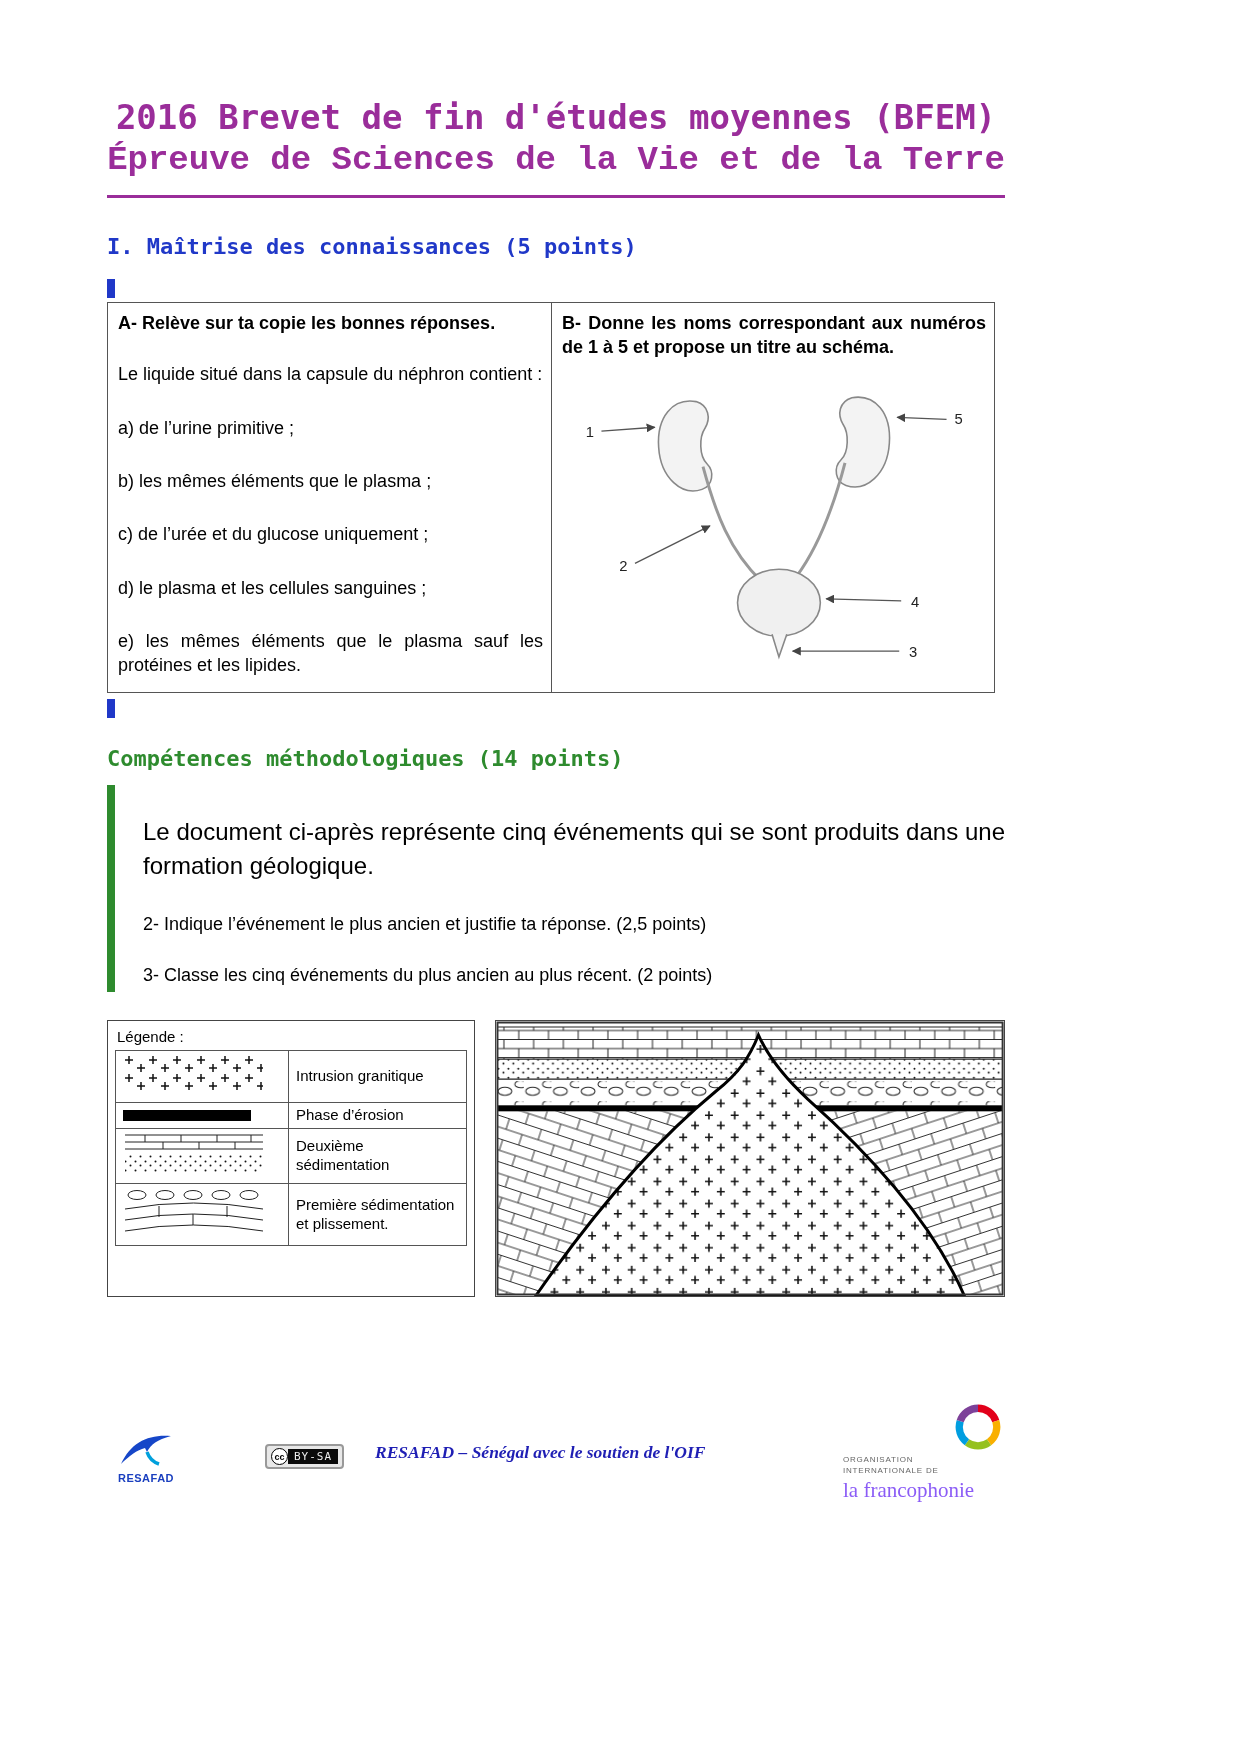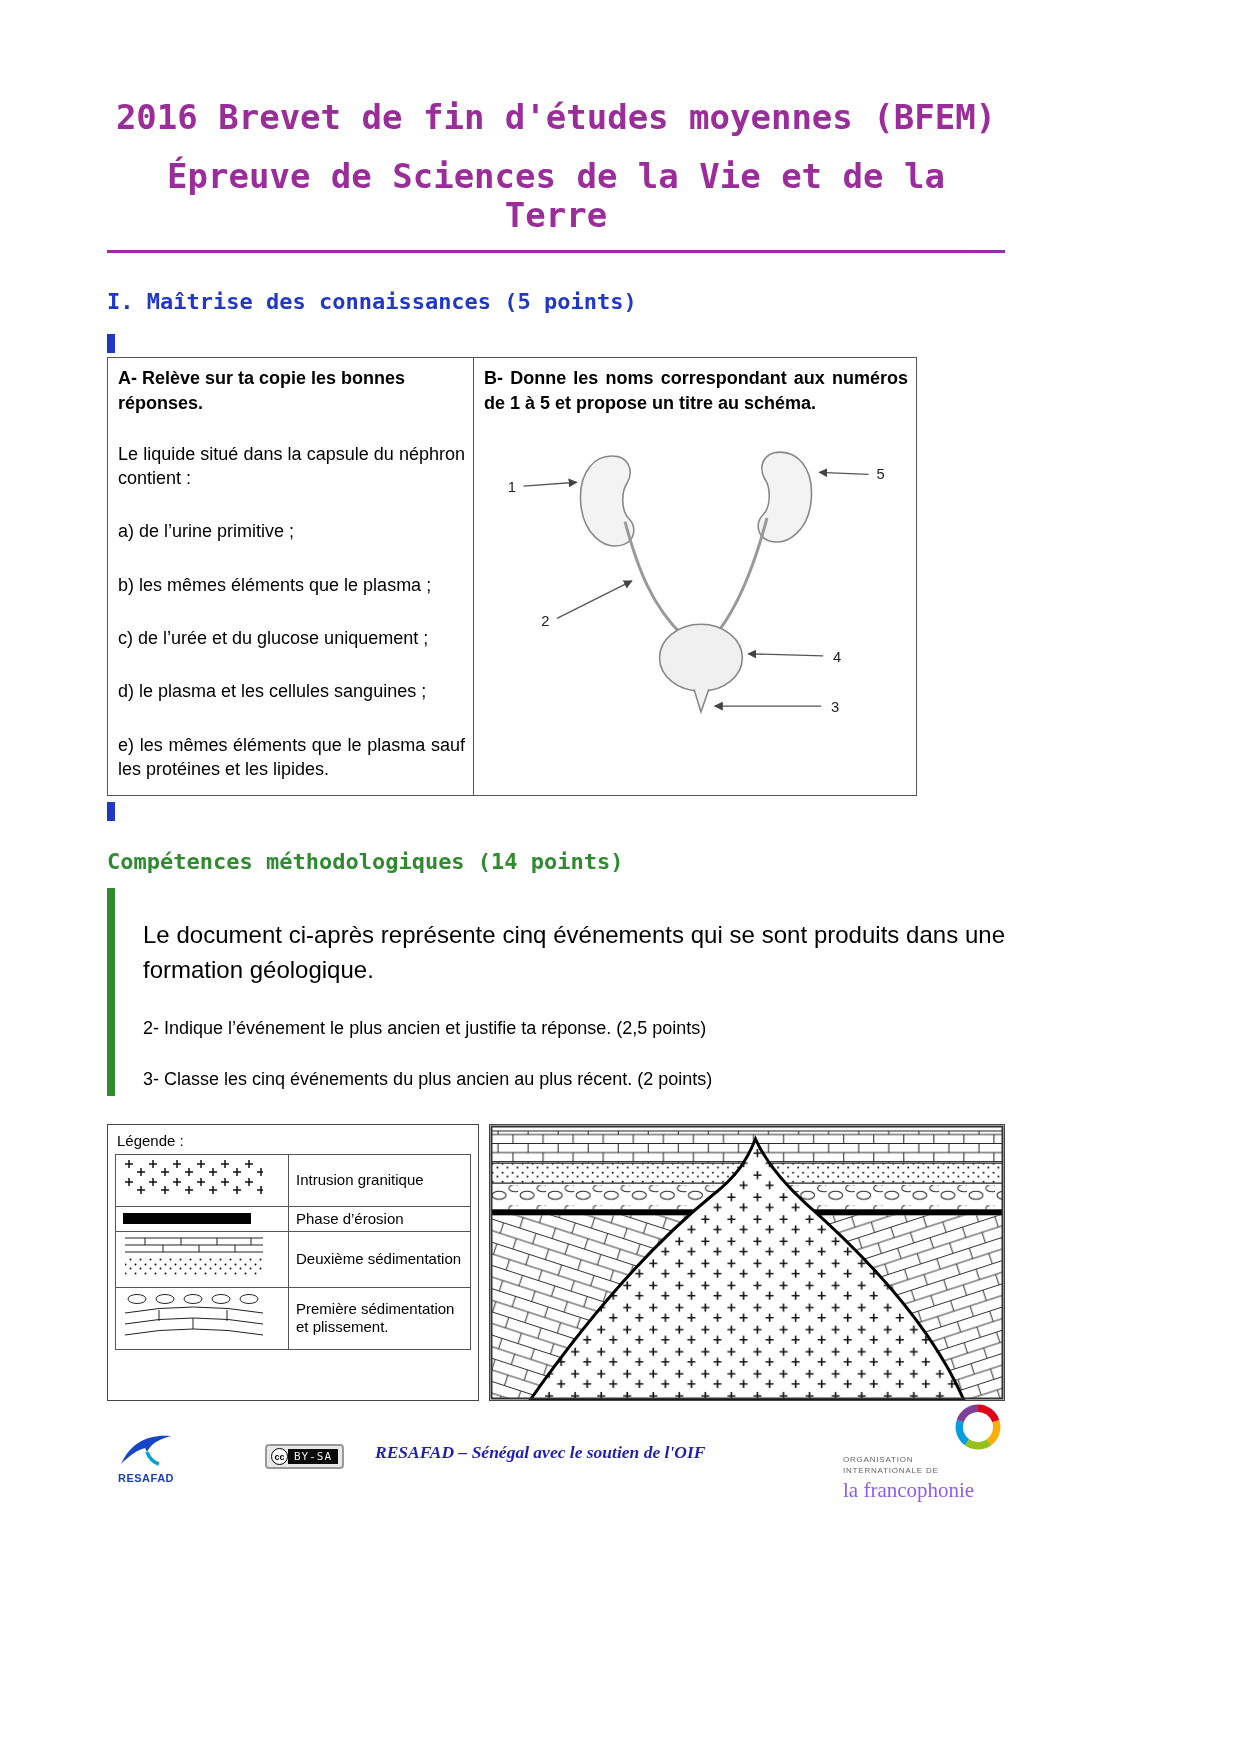--- a/index.html
+++ b/index.html
@@ -2,48 +2,48 @@
 <html style="--title: #9a2d9a; --blue: #2038c8; --green: #2e8b2e; --red: #c00000;"><head>
 <meta charset="utf-8">
 <style>
   html,body{margin:0;padding:0;background:#fff;}
   .page{position:relative;width:1240px;height:1755px;background:#fff;
         font-family:"Liberation Sans",sans-serif;color:#000;overflow:hidden;}
   .content{position:absolute;left:107px;top:98px;width:898px;}
 
   .doc-title{font-family:"DejaVu Sans Mono",monospace;font-weight:bold;font-size:34px;
              color:var(--title,#9a2d9a);line-height:1.15;margin:0;text-align:center;}
-  .doc-title.second{margin-top:20px;}
+  .doc-title.second{margin-top:4px;font-family:Liberation Mono, monospace;}
   .title-rule{height:0;border:none;border-top:3px solid var(--title,#9a2d9a);margin:15px 0 0 0;}
 
   .h-blue{font-family:"DejaVu Sans Mono",monospace;font-weight:bold;font-size:22px;
           color:var(--blue,#2038c8);margin:36px 0 0 0;}
   .h-green{font-family:"DejaVu Sans Mono",monospace;font-weight:bold;font-size:22px;
            color:var(--green,#2e8b2e);margin:28px 0 0 0;}
 
   .tick{width:8px;height:19px;background:var(--blue,#2038c8);}
   .tick.t1{margin:20px 0 4px 0;}
   .tick.t2{margin:6px 0 0 0;}
 
-  .qtable{border-collapse:collapse;width:810px;margin-top:2px;font-size:18px;line-height:1.35;}
+  .qtable{border-collapse:collapse;width:888px;margin-top:2px;font-size:18px;line-height:1.35;}
   .qtable td{border:1.5px solid #555;vertical-align:top;padding:8px 8px 14px 10px;}
   td.cell-a{width:448px;}
   .qtable p{margin:0;}
   .b{font-weight:bold;}
   .jst{text-align:justify;}
   .cell-a .intro{margin-top:27px;}
   .cell-a .opt{margin-top:29px;}
   .diagram-wrap{margin-top:8px;text-align:center;}
 
   .ex-block{margin-top:14px;border-left:8px solid var(--green,#2e8b2e);padding:4px 0 6px 28px;}
   .ex-title{font-size:18.5px;font-weight:bold;color:var(--red,#c00000);margin:0;}
   .ex-intro{font-size:24px;text-align:justify;margin:26px 0 0 0;line-height:1.45;}
   .ex-q{font-size:18px;margin:30px 0 0 0;}
 
-  .figures{display:flex;gap:10px;margin-top:28px;border-radius:13px;}
+  .figures{display:flex;gap:20px;margin-top:28px;border-radius:13px;}
   .legend-box{box-sizing:border-box;width:372px;height:277px;border:1.5px solid #444;padding:5px 7px;background:#fff;}
   .legend-title{font-size:15px;margin:2px 0 5px 2px;}
   .legend-table{border-collapse:collapse;width:100%;}
   .legend-table td{border:1px solid #555;padding:3px 7px;font-size:15px;vertical-align:middle;line-height:1.25;}
   td.sym{width:158px;}
   .erosion-bar{width:128px;height:11px;background:#000;}
   .geo-box{box-sizing:border-box;width:516px;height:277px;border:1.5px solid #444;background:#fff;}
   .geo-box svg{display:block;width:100%;height:100%;}
 
   .footer{position:absolute;left:0;top:1330px;width:898px;height:130px;}

